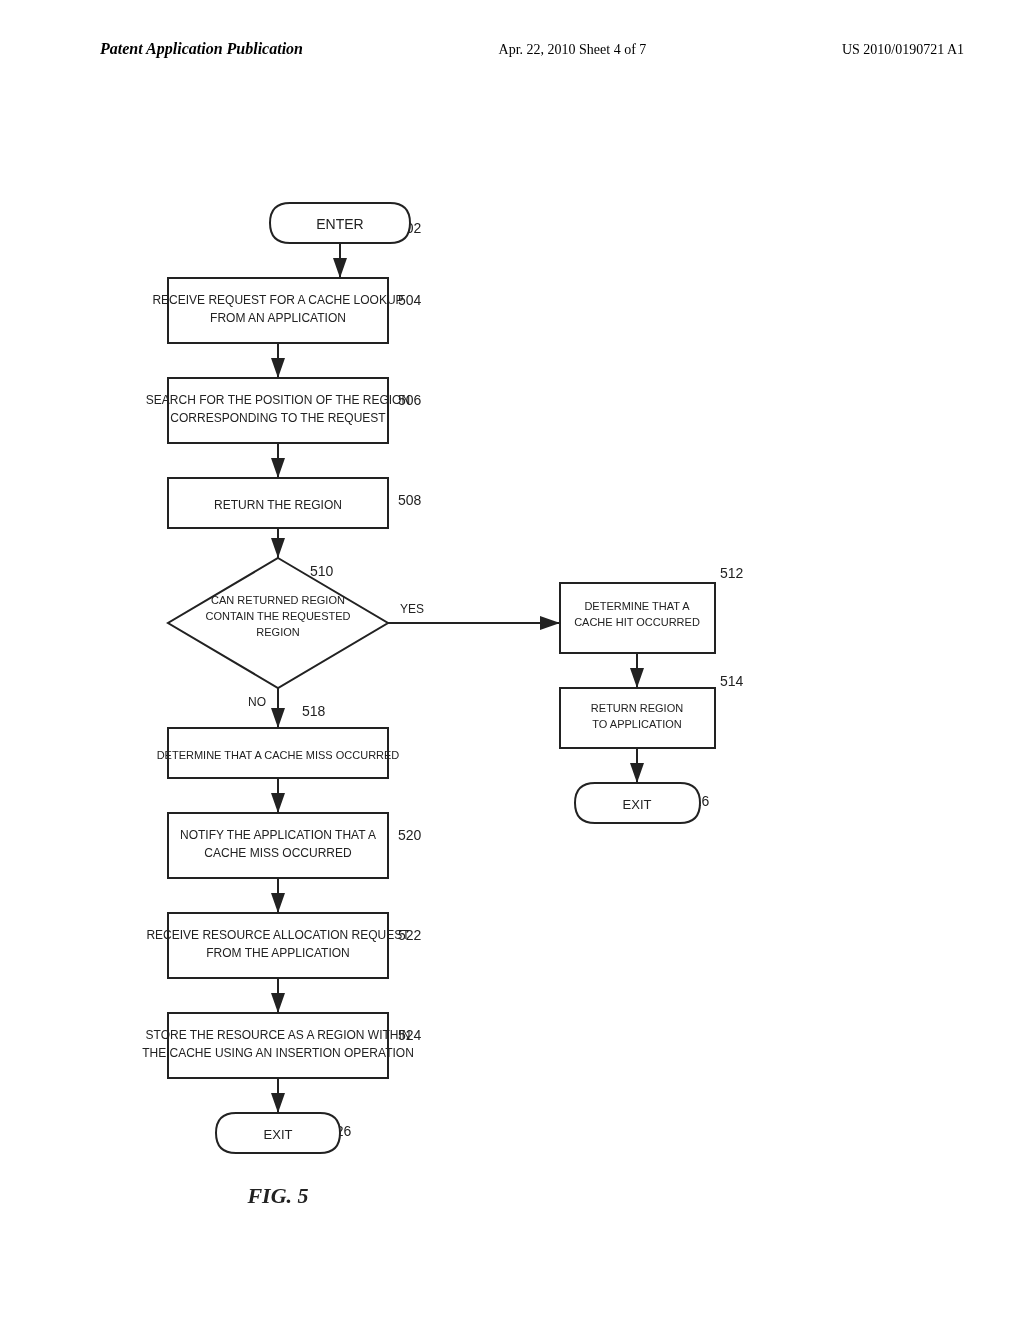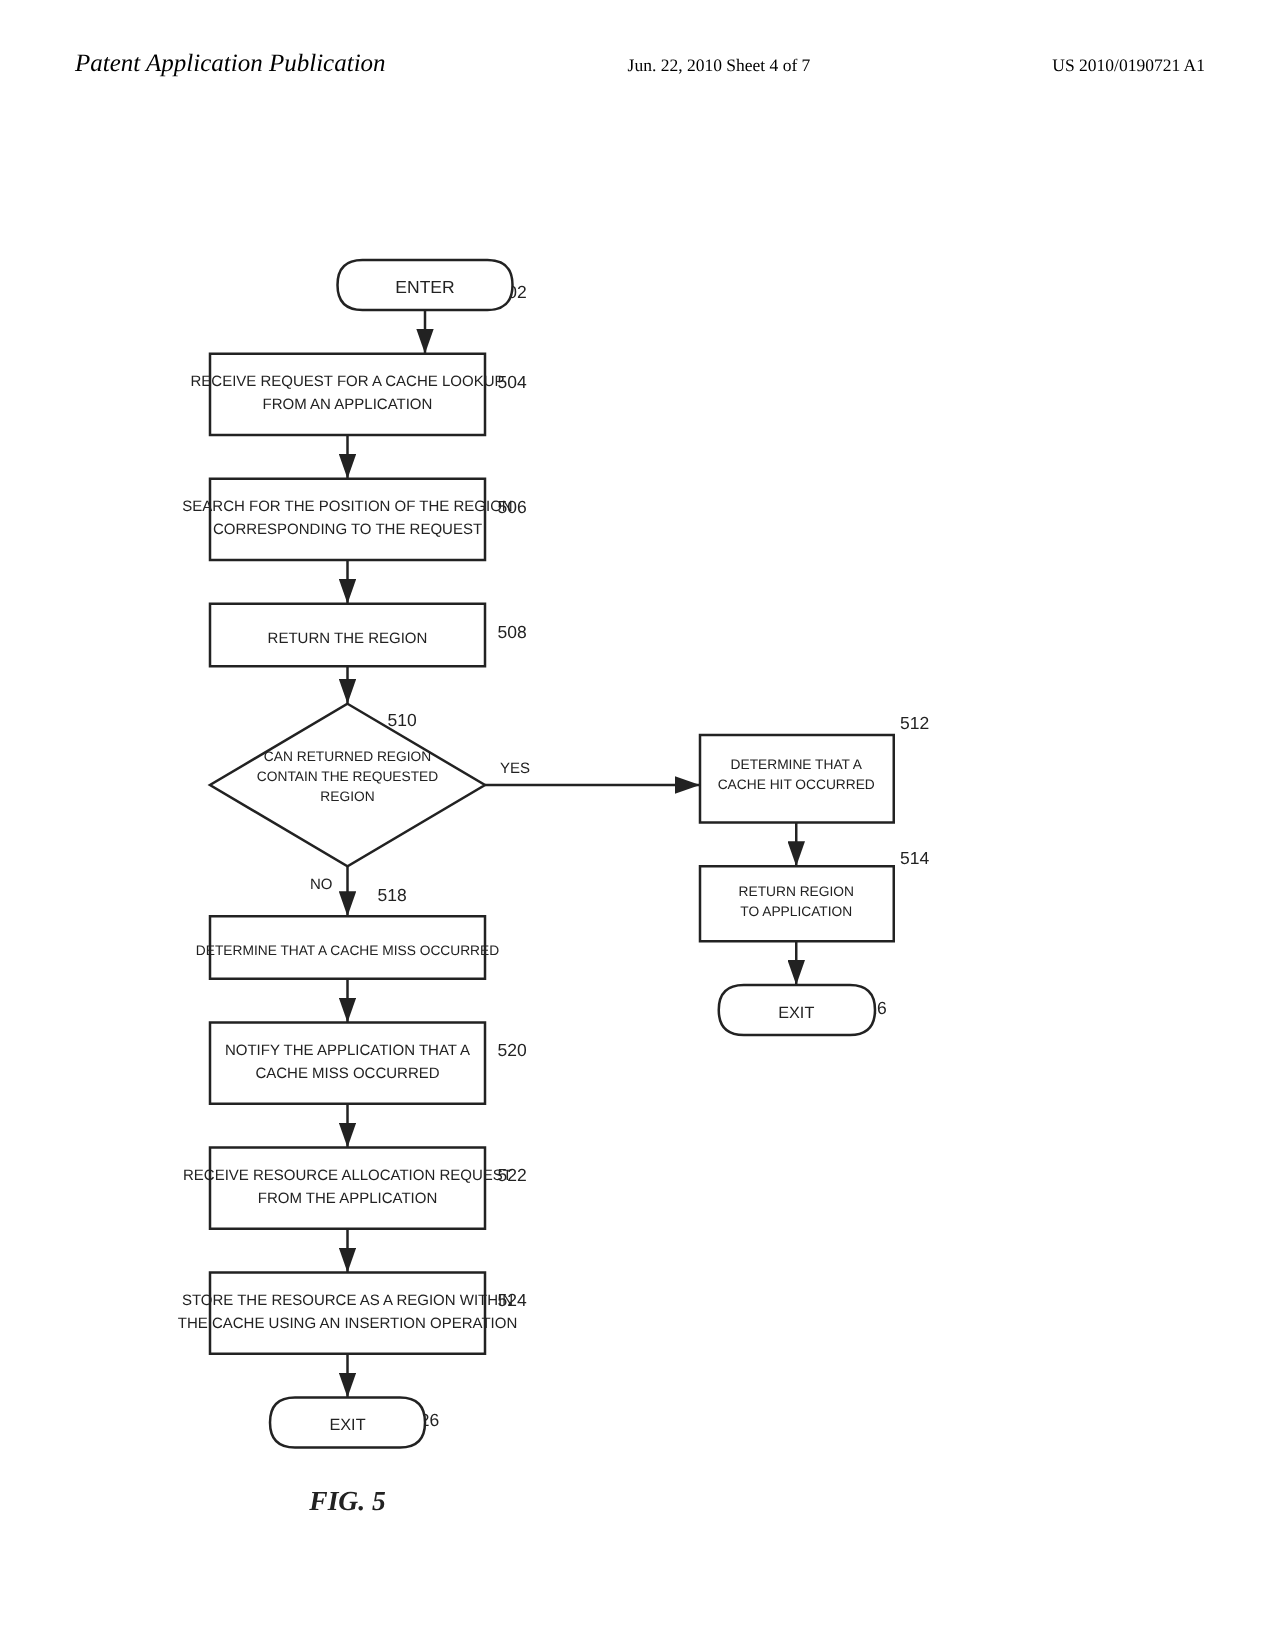--- a/index.html
+++ b/index.html
@@ -14,23 +14,24 @@
 
     
     .header {
       display: flex;
       justify-content: space-between;
       align-items: baseline;
       padding: 40px 60px 10px 60px;
       border-bottom: none;
     }
     .header-left {
-      font-size: 20px;
-      font-weight: normal;
+      font-size: 16px;
+      font-weight: bold;
       font-style: italic;
+      margin-left: 40px;
     }
     .header-center {
       font-size: 14px;
     }
     .header-right {
       font-size: 14px;
     }
 
     
     .diagram-area {
@@ -45,21 +46,21 @@
       left: 0;
       width: 100%;
       height: 100%;
     }
   </style>
 </head>
 <body>
 
 <div class="header">
   <span class="header-left">Patent Application Publication</span>
-  <span class="header-center">Jun. 22, 2010  Sheet 4 of 7</span>
+  <span class="header-center">Apr. 22, 2010  Sheet 4 of 7</span>
   <span class="header-right">US 2010/0190721 A1</span>
 </div>
 
 <div class="diagram-area">
   <svg class="flowchart" viewBox="0 0 1024 1240">
     <defs>
       <marker id="arrowhead" markerWidth="10" markerHeight="7" refX="10" refY="3.5" orient="auto">
         <polygon points="0 0, 10 3.5, 0 7" fill="#222"></polygon>
       </marker>
     </defs>

